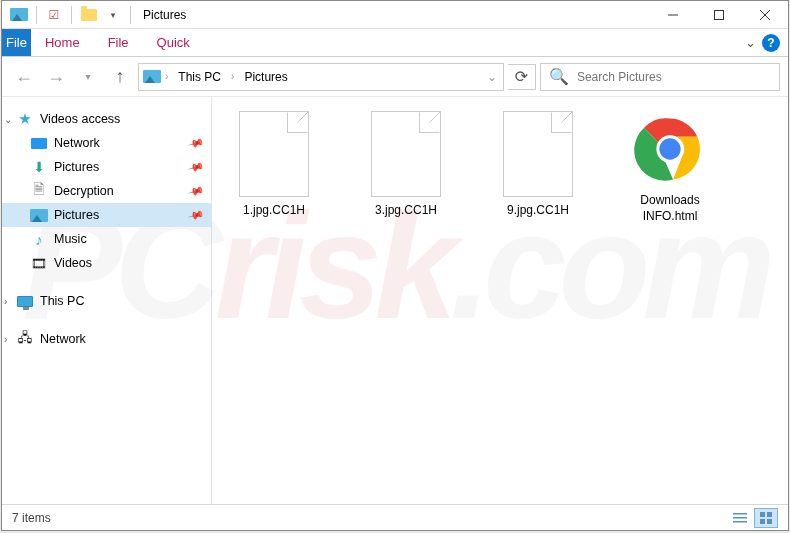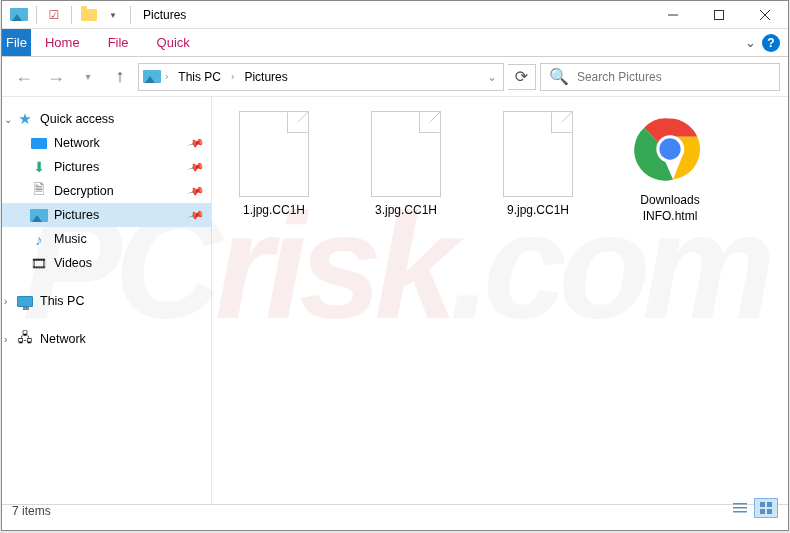--- a/index.html
+++ b/index.html
@@ -50,21 +50,21 @@
 .content { flex: 1; padding: 14px 14px; overflow-y: auto; }
 .file-grid { display: flex; flex-wrap: wrap; gap: 22px 36px; }
 .file-item { width: 96px; display: flex; flex-direction: column; align-items: center; cursor: pointer; }
 .file-icon-blank { width: 70px; height: 86px; background: #fff; border: 1px solid #ccc; position: relative; margin-bottom: 6px; }
 .file-icon-blank::before { content: ''; position: absolute; top: 0; right: 0; width: 20px; height: 20px; background: linear-gradient(135deg, transparent 48%, #ccc 50%, #fff 52%); }
 .file-icon-blank::after { content: ''; position: absolute; top: 0; right: 0; width: 20px; height: 20px; background: #fff; border-left: 1px solid #ccc; border-bottom: 1px solid #ccc; clip-path: polygon(0 0, 100% 100%, 0 100%); }
 .file-label { font-size: 12px; text-align: center; word-break: break-word; line-height: 1.3; }
 .chrome-icon { width: 76px; height: 76px; margin-bottom: 6px; }
 
 
-.statusbar { height: 26px; border-top: 1px solid #d8d8d8; display: flex; align-items: flex-end; padding: 12px 10px; font-size: 12px; color: #444; }
+.statusbar { height: 26px; border-top: 1px solid #d8d8d8; display: flex; align-items: center; padding: 0 10px; font-size: 12px; color: #444; }
 .statusbar-right { margin-left: auto; display: flex; gap: 2px; }
 .view-btn { width: 24px; height: 20px; border: 1px solid transparent; display: flex; align-items: center; justify-content: center; cursor: pointer; }
 .view-btn.active { background: #cde6f7; border-color: #7eb4ea; }
 
 
 .ic-folder { width: 16px; height: 12px; background: #ffd868; border-radius: 1px; position: relative; }
 .ic-folder::before { content: ''; position: absolute; top: -3px; left: 0; width: 6px; height: 3px; background: #ffd868; border-radius: 1px 1px 0 0; }
 .ic-monitor { width: 16px; height: 11px; background: #3aa8db; border: 1px solid #2a88bb; border-radius: 1px; position: relative; }
 .ic-monitor::after { content: ''; position: absolute; bottom: -4px; left: 5px; width: 6px; height: 3px; background: #888; }
 .ic-star { color: #3aa8db; font-size: 15px; }
@@ -152,21 +152,21 @@
     </div>
   </div>
 
   <div class="body">
 
     <div class="navpane">
       <div class="nav-section">
         <div class="nav-item header">
           <span class="chev">⌄</span>
           <span class="nav-icon ic-star">★</span>
-          <span>Quick access</span>
+          <span>Videos access</span>
         </div>
         <div class="nav-item">
           <span class="nav-icon">
               <span style="width:16px;height:11px;background:#2196f3;display:block;border-radius:1px"></span>
             </span>
           <span>Network</span>
           <span class="pin">📌</span>
         </div>
         <div class="nav-item">
           <span class="nav-icon" style="color:#2a8">⬇</span>

